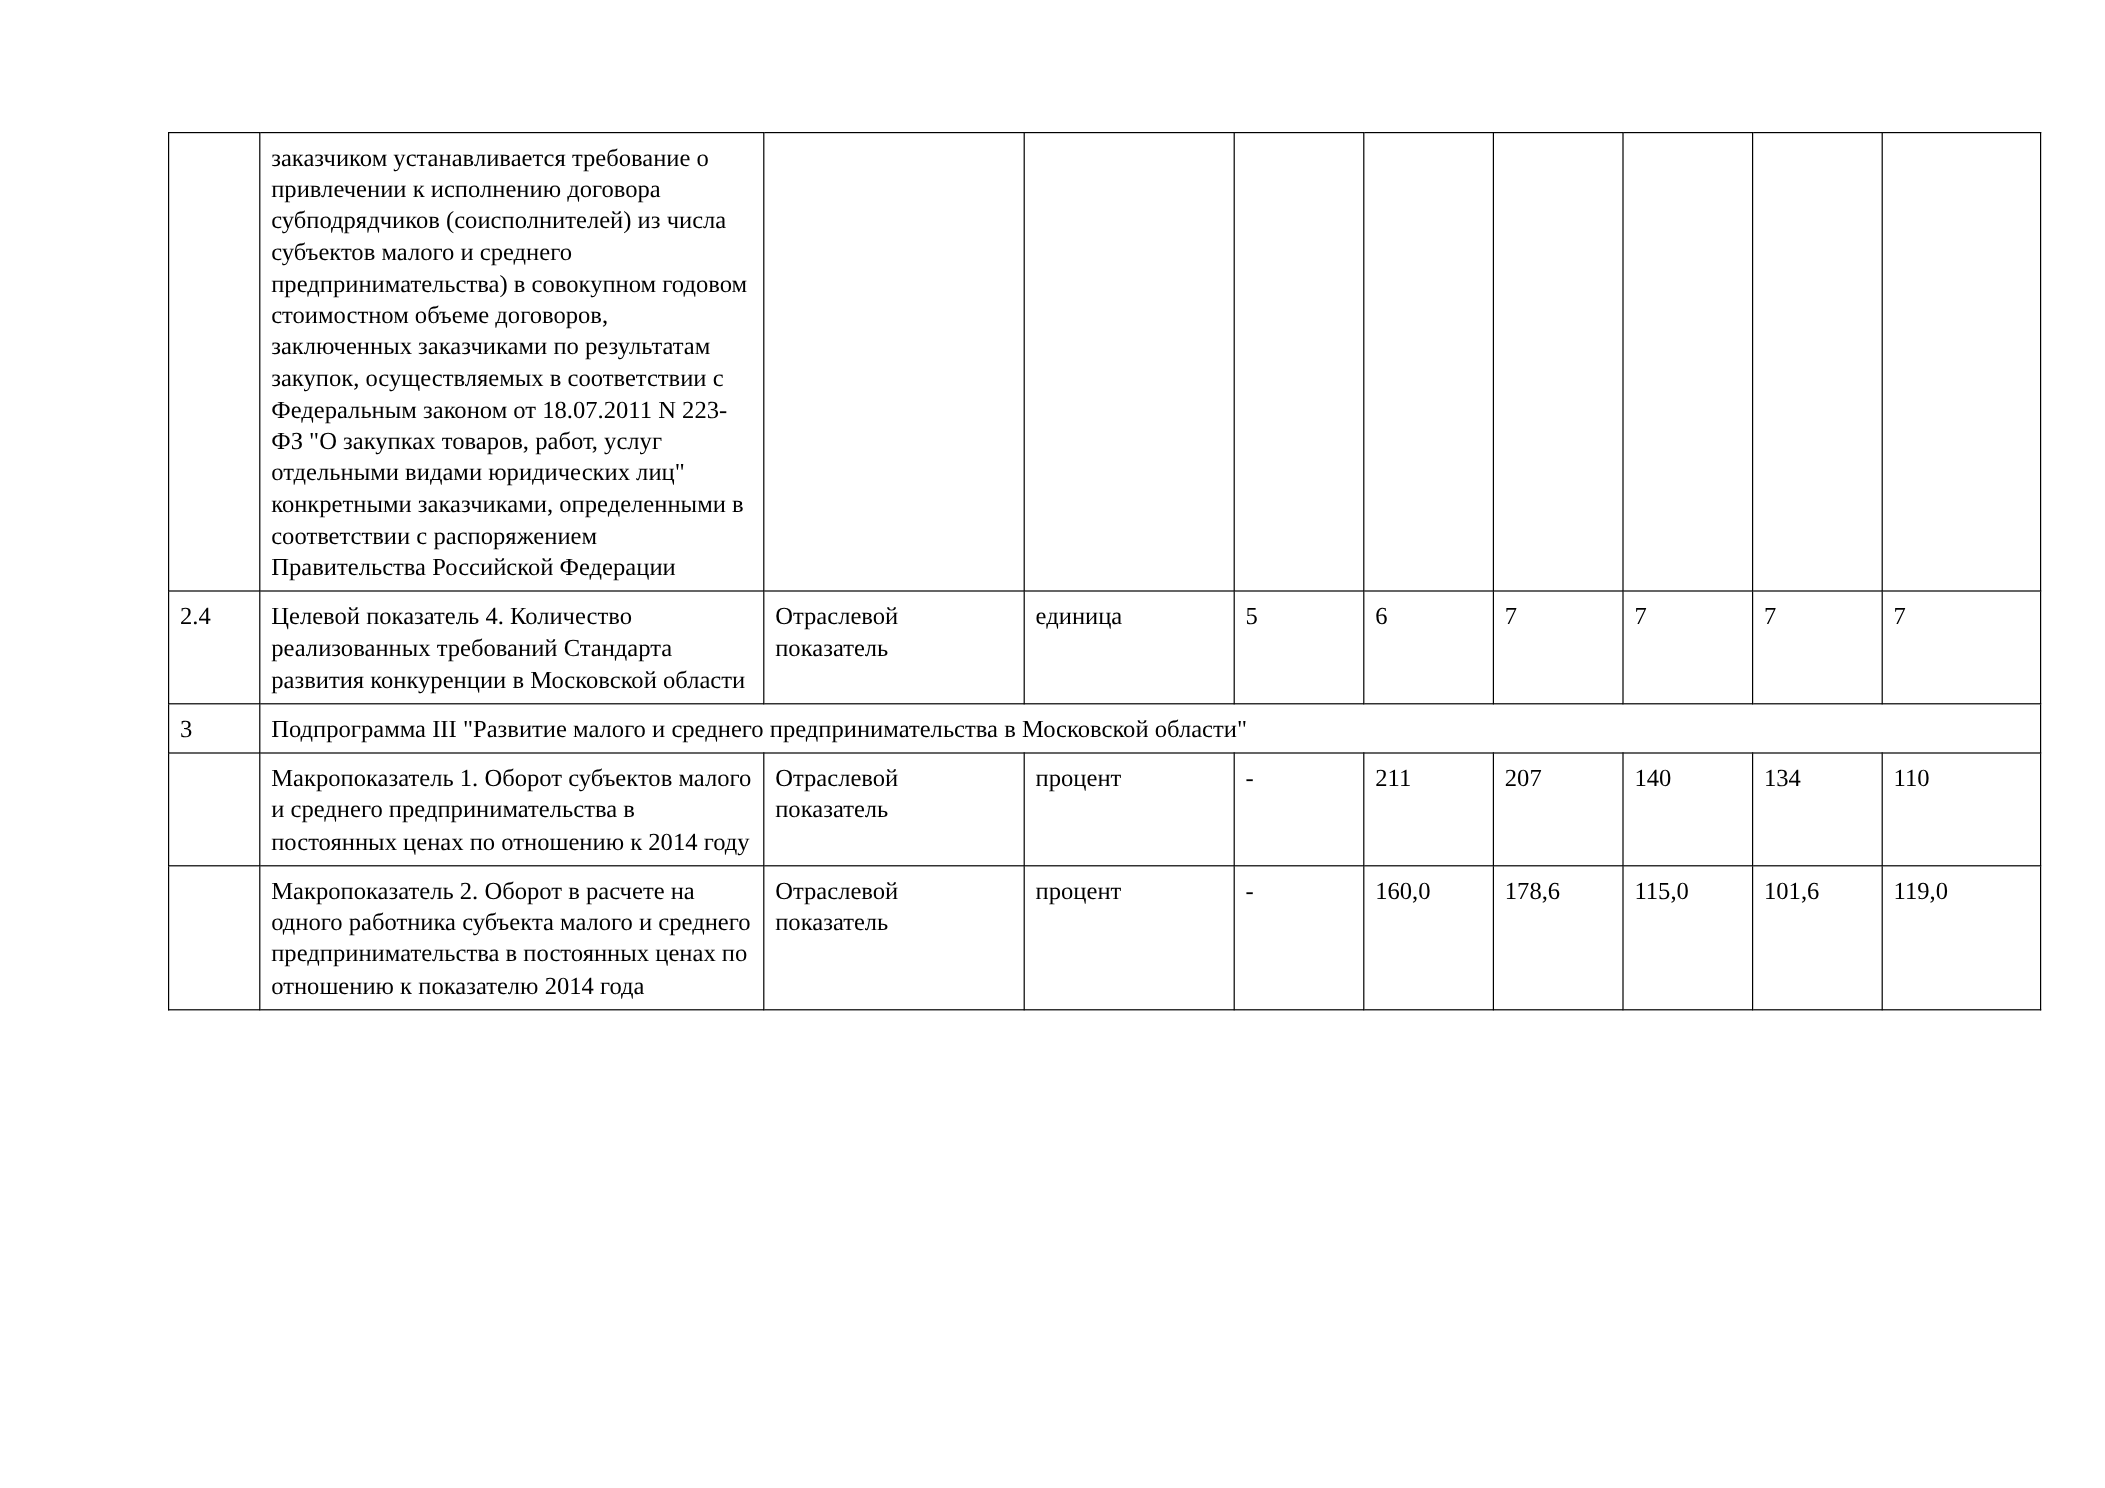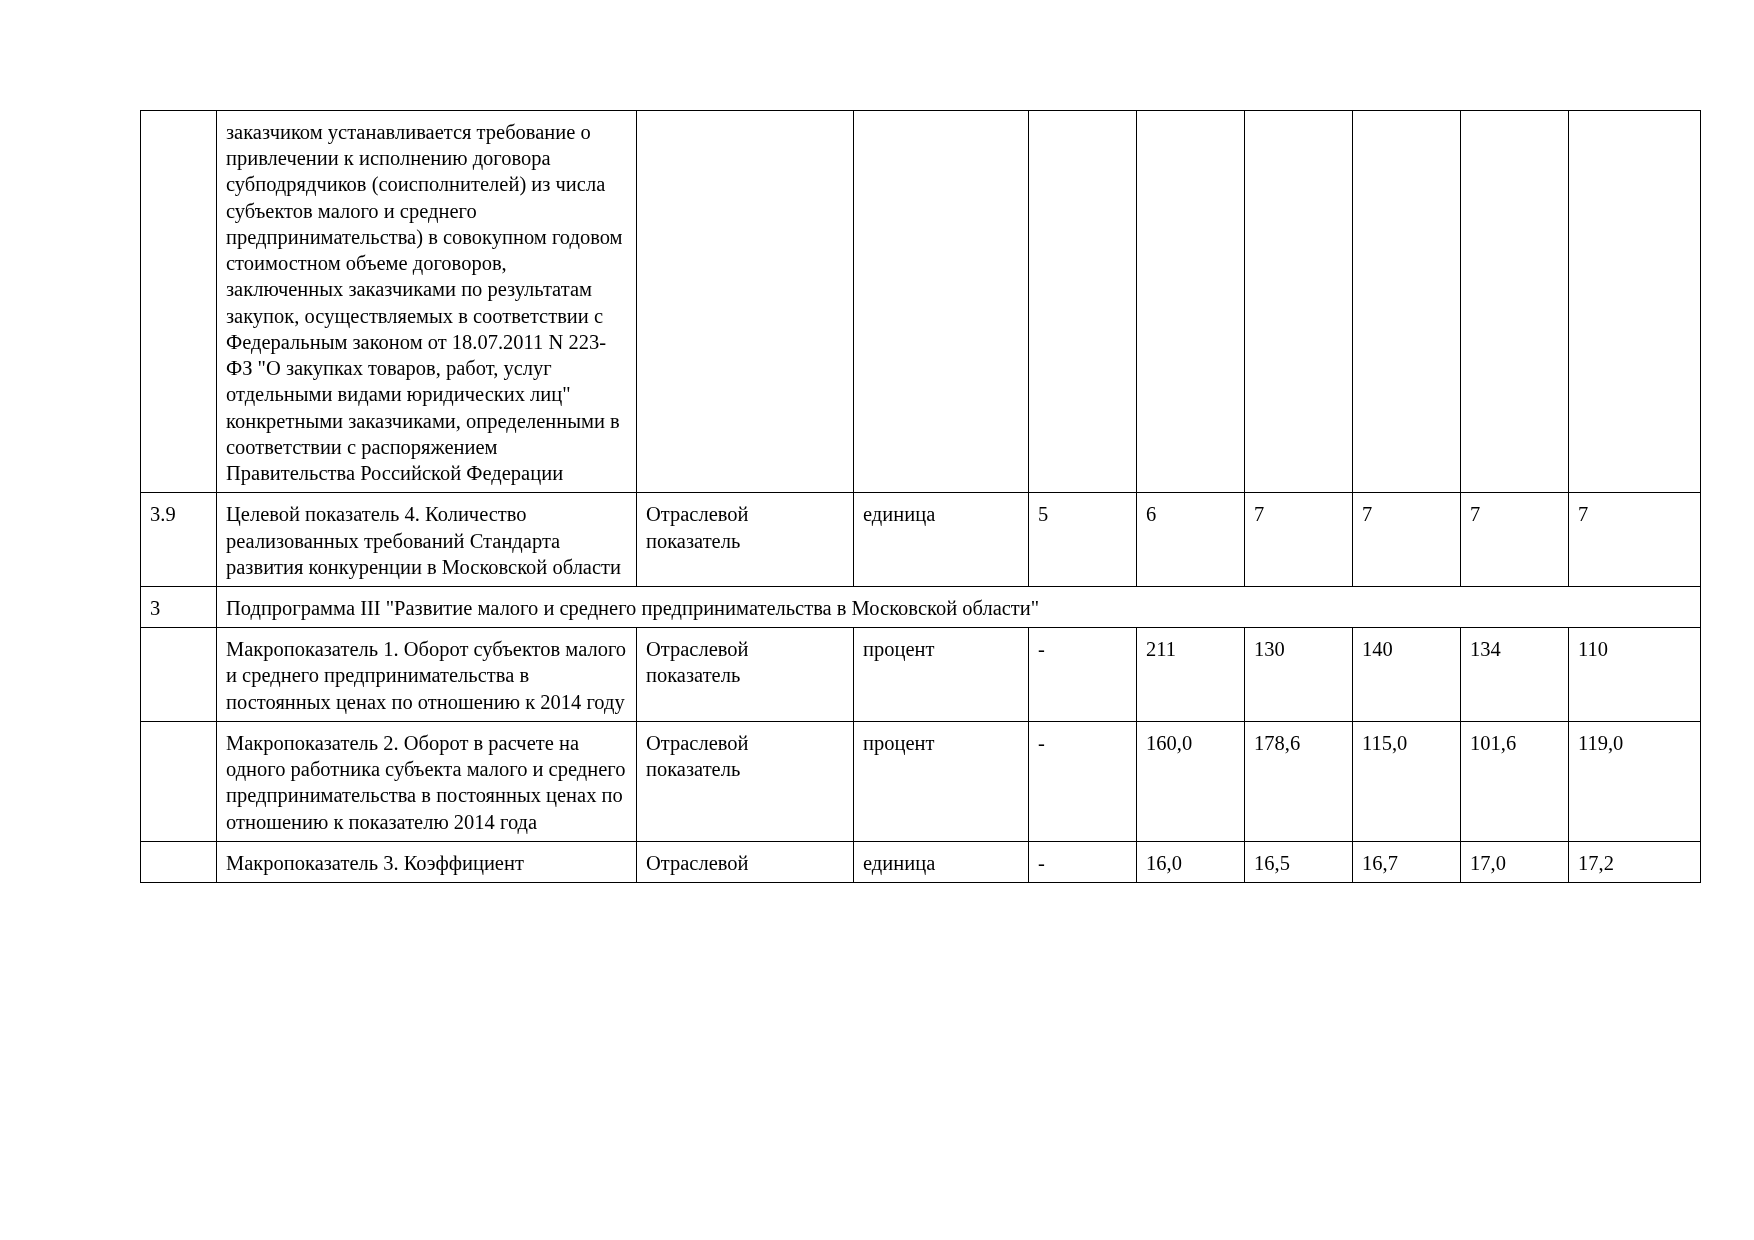--- a/index.html
+++ b/index.html
@@ -72,21 +72,21 @@
         <td></td>
         <td></td>
         <td></td>
         <td></td>
         <td></td>
         <td></td>
         <td></td>
       </tr>
 
       <tr>
-        <td>3.9</td>
+        <td>2.4</td>
         <td>Целевой показатель 4. Количество реализованных требований Стандарта развития конкуренции в Московской области</td>
         <td>Отраслевой показатель</td>
         <td>единица</td>
         <td>5</td>
         <td>6</td>
         <td>7</td>
         <td>7</td>
         <td>7</td>
         <td>7</td>
       </tr>
@@ -96,46 +96,34 @@
         <td colspan="9">Подпрограмма III "Развитие малого и среднего предпринимательства в Московской области"</td>
       </tr>
 
       <tr>
         <td></td>
         <td>Макропоказатель 1. Оборот субъектов малого и среднего предпринимательства в постоянных ценах по отношению к 2014 году</td>
         <td>Отраслевой показатель</td>
         <td>процент</td>
         <td>-</td>
         <td>211</td>
-        <td>130</td>
+        <td>207</td>
         <td>140</td>
         <td>134</td>
         <td>110</td>
       </tr>
 
       <tr>
         <td></td>
         <td>Макропоказатель 2. Оборот в расчете на одного работника субъекта малого и среднего предпринимательства в постоянных ценах по отношению к показателю 2014 года</td>
         <td>Отраслевой показатель</td>
         <td>процент</td>
         <td>-</td>
         <td>160,0</td>
         <td>178,6</td>
         <td>115,0</td>
         <td>101,6</td>
         <td>119,0</td>
       </tr>
 
-      <tr>
-        <td></td>
-        <td>Макропоказатель 3. Коэффициент</td>
-        <td>Отраслевой</td>
-        <td>единица</td>
-        <td>-</td>
-        <td>16,0</td>
-        <td>16,5</td>
-        <td>16,7</td>
-        <td>17,0</td>
-        <td>17,2</td>
-      </tr>
     </tbody>
   </table>
 </div>
 
 </body></html>

